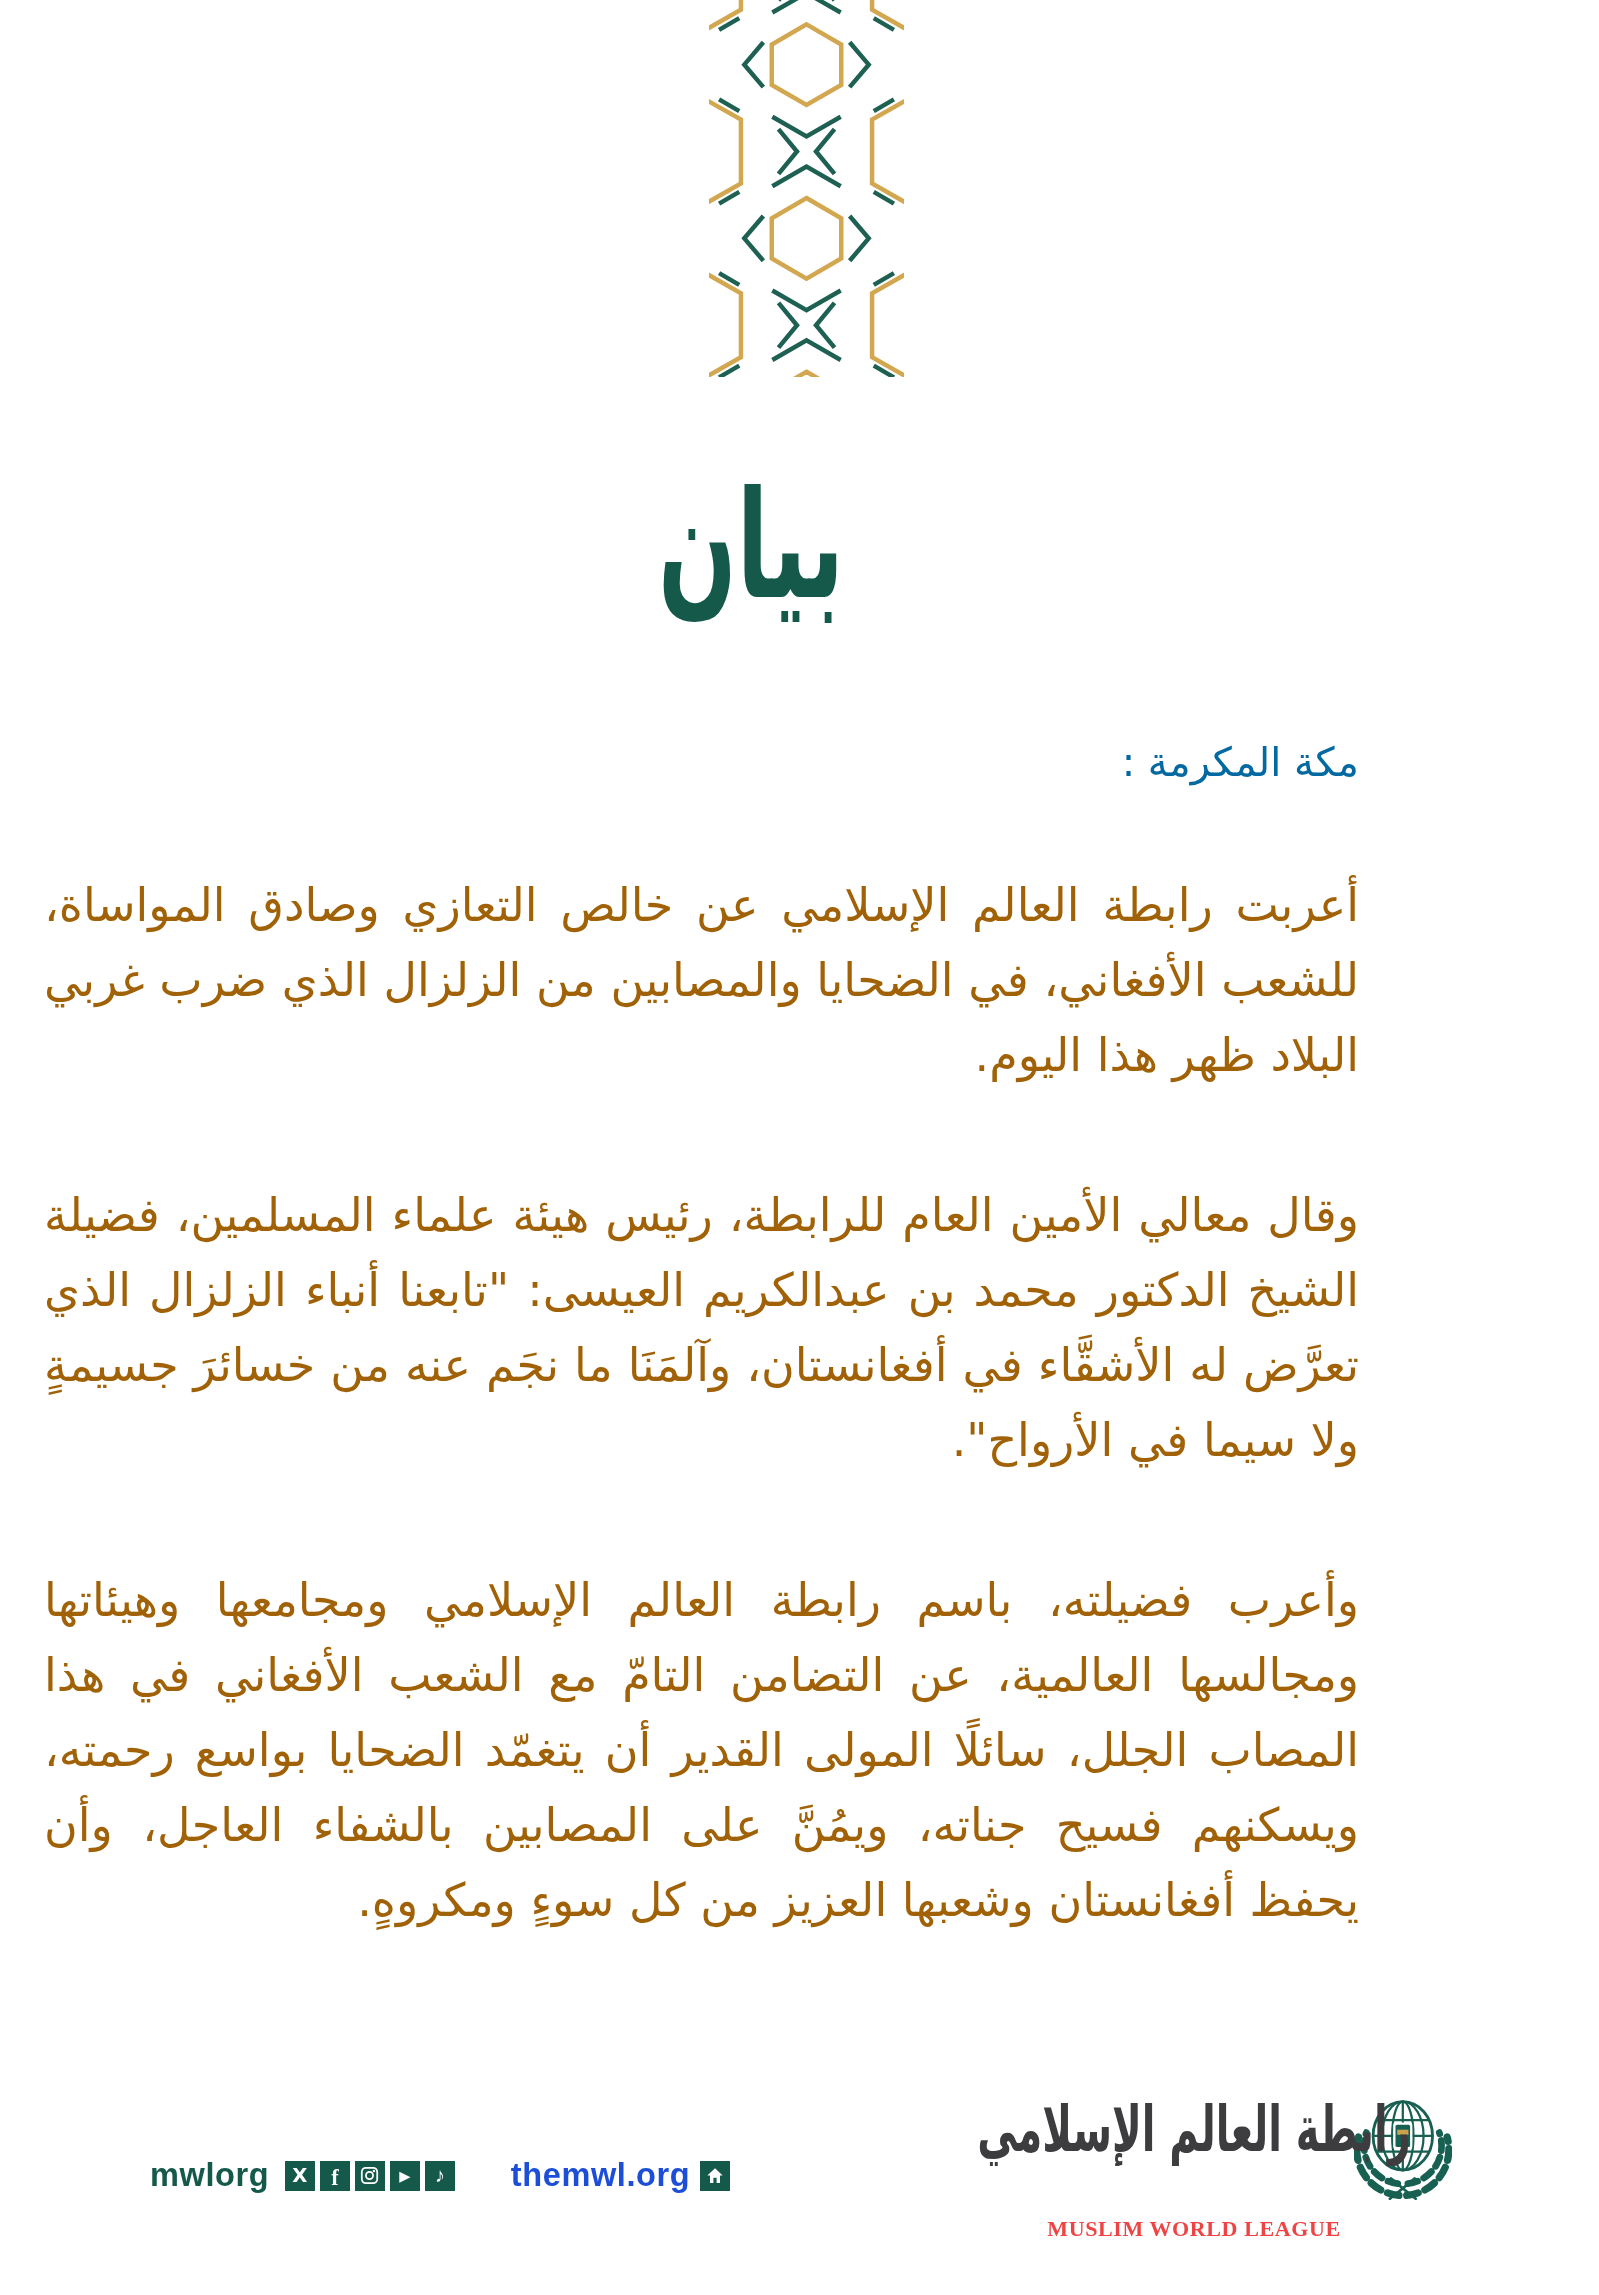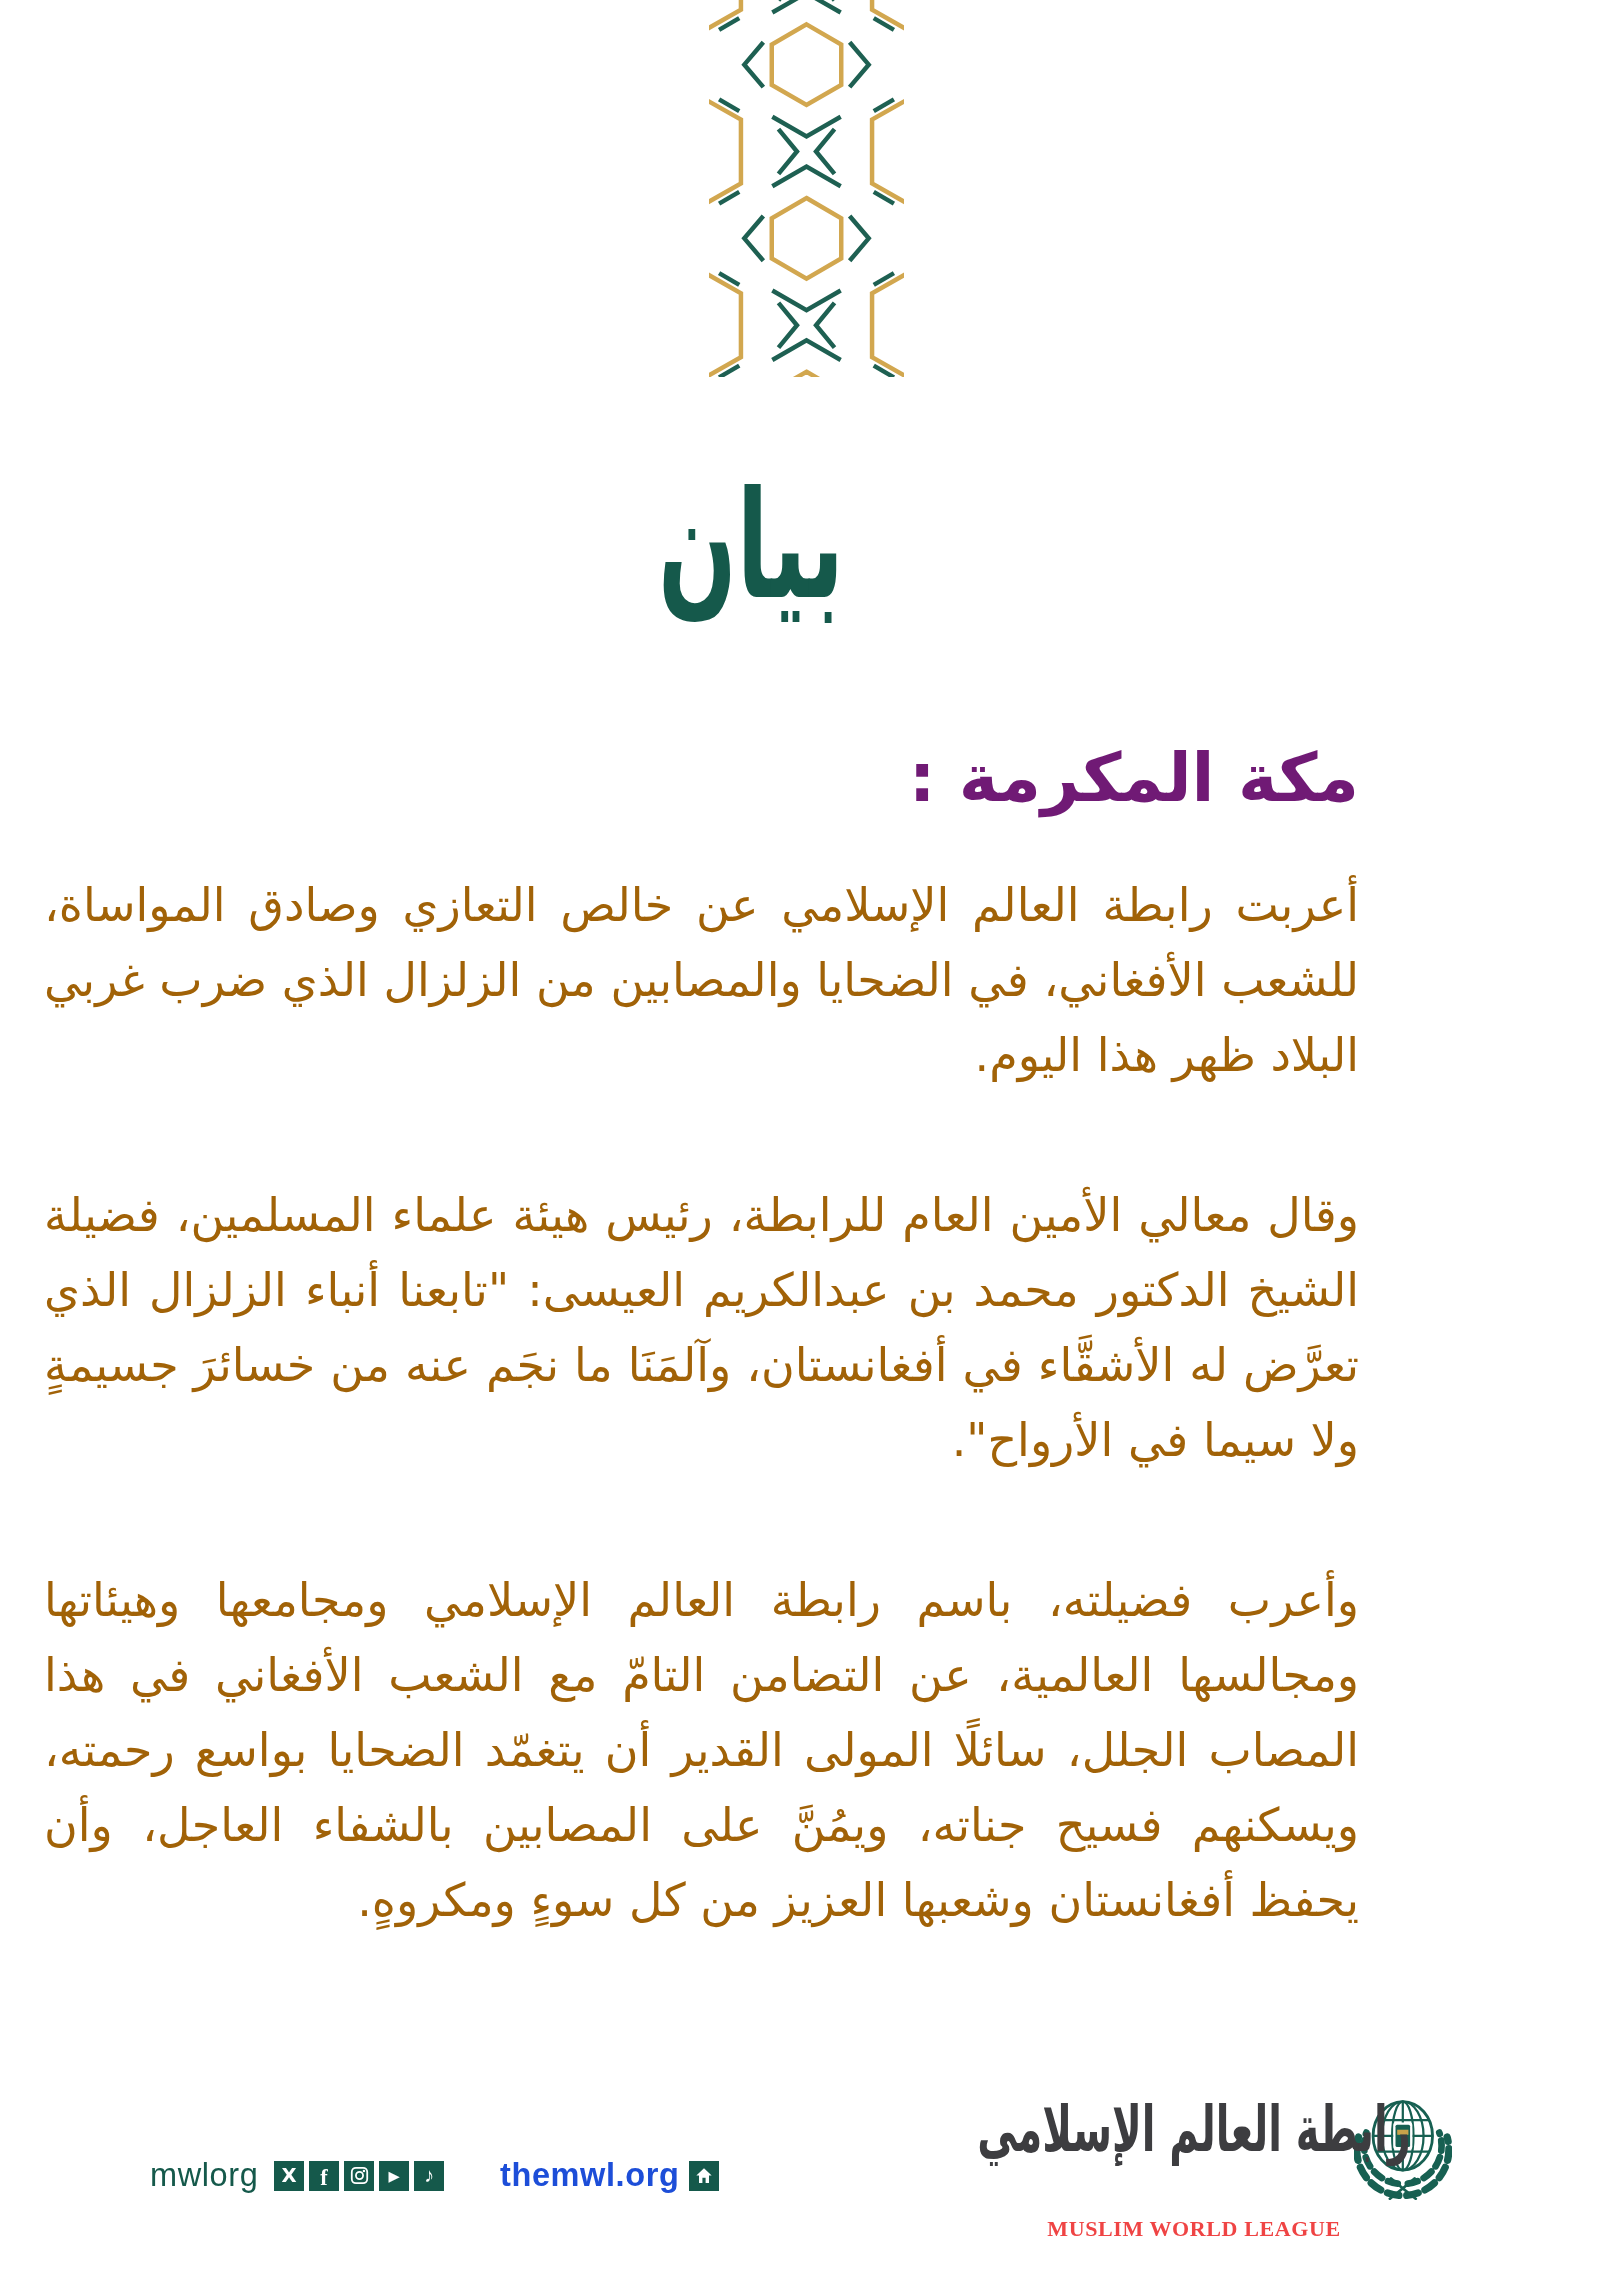--- a/index.html
+++ b/index.html
@@ -5,31 +5,31 @@
   html,body{margin:0;padding:0;background:#ffffff;}
   .canvas{position:relative;width:1501px;height:2295px;background:#ffffff;overflow:hidden;
           font-family:"DejaVu Sans", sans-serif;}
   
   .pattern{position:absolute;top:0;left:709px;width:195px;height:377px;}
   
   .title-wrap{position:absolute;top:460px;left:0;width:100%;text-align:center;direction:rtl;}
   .title{display:inline-block;font-size:149px;line-height:1.15;font-weight:bold;color:#15594B;
          transform:scale(0.62,1);transform-origin:center top;white-space:nowrap;}
   
-  .location{position:absolute;top:739px;right:142px;direction:rtl;font-size:67px;font-weight:bold;
-            color:#701a75;}
+  .location{position:absolute;top:739px;right:142px;direction:rtl;font-size:40px;font-weight:normal;
+            color:#0369a1;}
   .body-text{position:absolute;top:868px;right:142px;width:1315px;direction:rtl;
              font-size:46px;font-weight:normal;color:#a16207;line-height:75px;
              text-align:justify;}
   .body-text p{margin:0 0 85px 0;}
   .body-text p:last-child{margin-bottom:0;}
   
   .footer-left{position:absolute;left:150px;top:2158px;display:flex;align-items:center;height:35px;
                font-family:"Liberation Sans", sans-serif;}
-  .handle{color:#15594B;font-size:32.5px;font-weight:normal;letter-spacing:0.6px;}
+  .handle{color:#15594B;font-size:32.5px;font-weight:bold;letter-spacing:0.6px;}
   .icon-row{display:flex;gap:5px;margin-left:15.7px;}
   .icon-sq{width:30px;height:30px;background:#15594B;color:#ffffff;display:flex;align-items:center;
            justify-content:center;flex:0 0 auto;}
   .icon-x{font-size:19.6px;font-weight:bold;font-family:"DejaVu Sans", sans-serif;}
   .icon-f{font-size:22.4px;font-weight:bold;font-family:"Liberation Serif", serif;padding-top:4.5px;}
   .icon-play{font-size:14.6px;}
   .icon-note{font-size:20px;font-weight:bold;}
   .site{color:#1d4ed8;font-size:32.5px;font-weight:bold;margin-left:56px;letter-spacing:0.6px;}
   .home-sq{margin-left:10px;}
   

